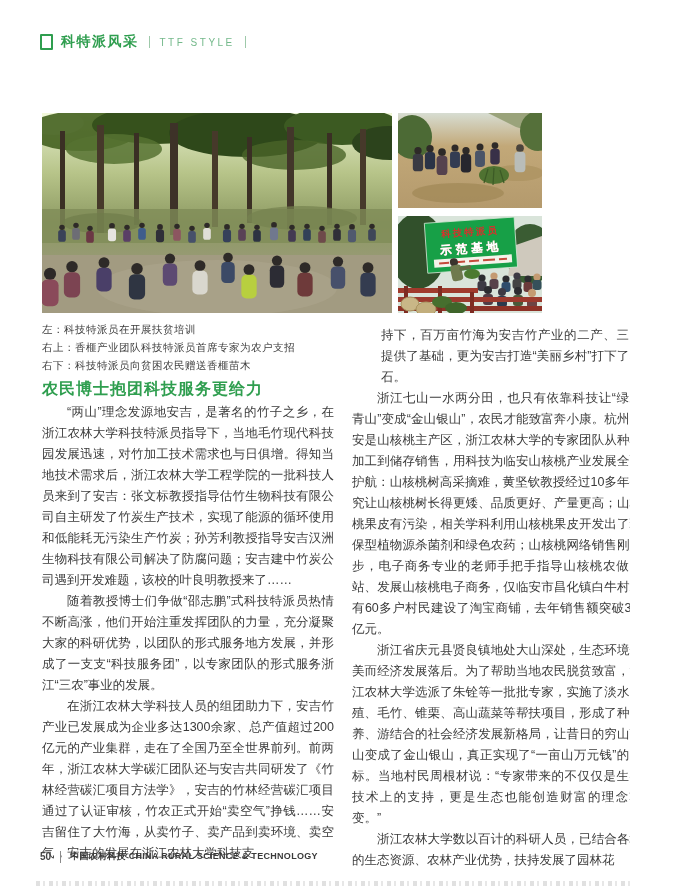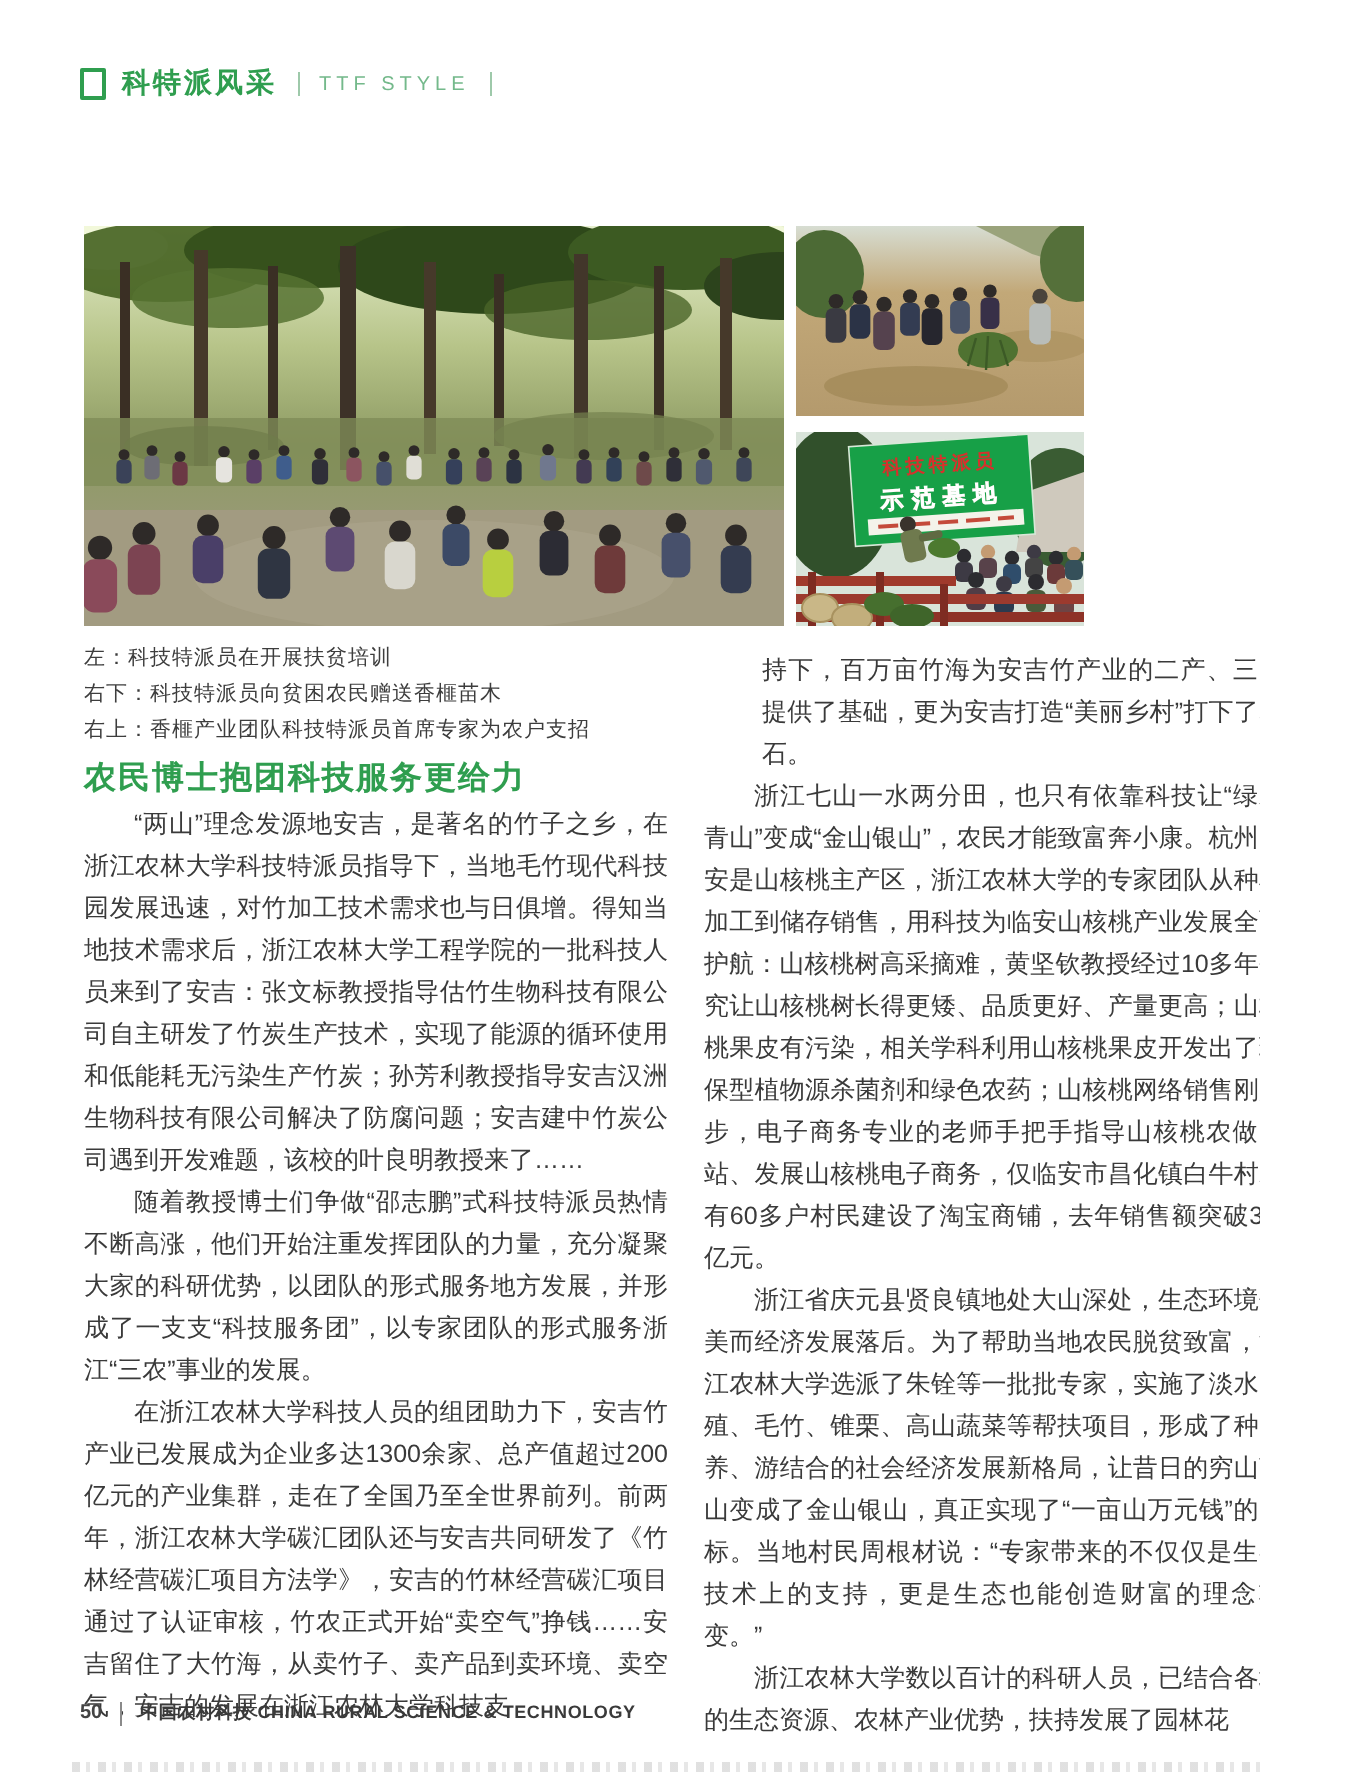--- a/index.html
+++ b/index.html
@@ -269,22 +269,22 @@
         <ellipse cx="12" cy="88" rx="9" ry="7" fill="#c9b787" stroke="#a8925f" stroke-width="1"></ellipse>
         <ellipse cx="28" cy="93" rx="10" ry="7" fill="#c2ae7c" stroke="#a8925f" stroke-width="1"></ellipse>
         <ellipse cx="44" cy="86" rx="10" ry="6" fill="#466f2e"></ellipse>
         <ellipse cx="58" cy="92" rx="11" ry="6" fill="#3f652a"></ellipse>
       </svg>
     </div>
   </div>
 
   <div class="captions">
     <div>左：科技特派员在开展扶贫培训</div>
+    <div>右上：香榧产业团队科技特派员首席专家为农户支招</div>
     <div>右下：科技特派员向贫困农民赠送香榧苗木</div>
-    <div>右上：香榧产业团队科技特派员首席专家为农户支招</div>
   </div>
 
   <h1 class="headline" style="margin:0;">农民博士抱团科技服务更给力</h1>
 
   <div class="col col-left">
     <p>“两山”理念发源地安吉，是著名的竹子之乡，在浙江农林大学科技特派员指导下，当地毛竹现代科技园发展迅速，对竹加工技术需求也与日俱增。得知当地技术需求后，浙江农林大学工程学院的一批科技人员来到了安吉：张文标教授指导估竹生物科技有限公司自主研发了竹炭生产技术，实现了能源的循环使用和低能耗无污染生产竹炭；孙芳利教授指导安吉汉洲生物科技有限公司解决了防腐问题；安吉建中竹炭公司遇到开发难题，该校的叶良明教授来了……</p>
     <p>随着教授博士们争做“邵志鹏”式科技特派员热情不断高涨，他们开始注重发挥团队的力量，充分凝聚大家的科研优势，以团队的形式服务地方发展，并形成了一支支“科技服务团”，以专家团队的形式服务浙江“三农”事业的发展。</p>
     <p>在浙江农林大学科技人员的组团助力下，安吉竹产业已发展成为企业多达1300余家、总产值超过200亿元的产业集群，走在了全国乃至全世界前列。前两年，浙江农林大学碳汇团队还与安吉共同研发了《竹林经营碳汇项目方法学》，安吉的竹林经营碳汇项目通过了认证审核，竹农正式开始“卖空气”挣钱……安吉留住了大竹海，从卖竹子、卖产品到卖环境、卖空气，安吉的发展在浙江农林大学科技支</p>
   </div>
 

